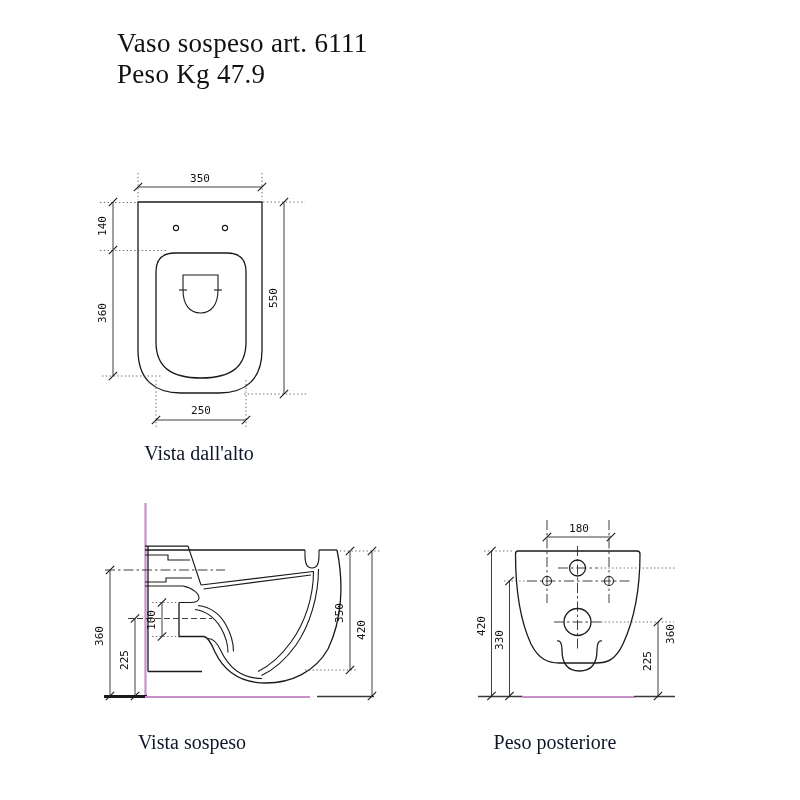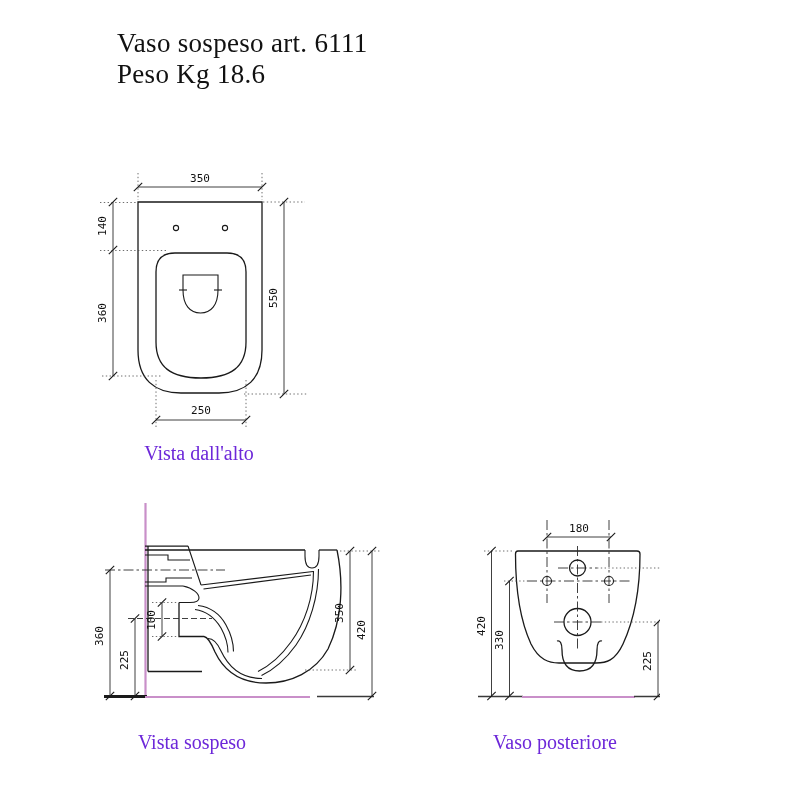--- a/index.html
+++ b/index.html
@@ -1,41 +1,41 @@
 <!DOCTYPE html>
 <html><head>
 <meta charset="utf-8">
 <style>
   html,body{margin:0;padding:0;background:#ffffff;}
   #sheet{position:relative;width:660px;height:800px;background:#ffffff;overflow:hidden;
-         font-family:"Liberation Serif", serif;color:#111;}
+         font-family:"Liberation Serif", serif;color:#111;padding-left:15px;}
   .title-line{position:absolute;left:117px;font-size:27px;line-height:31px;color:#111;
               letter-spacing:0.3px;white-space:nowrap;}
-  .caption{position:absolute;transform:translateX(-50%);font-size:20px;color:#6d28d9;white-space:nowrap;}
+  .caption{position:absolute;transform:translateX(-50%);font-size:20px;color:#0f172a;white-space:nowrap;}
   svg{position:absolute;left:0;top:0;}
   
   .outline{fill:none;stroke:#1a1a1a;stroke-width:1.3;}
   .thin{fill:none;stroke:#1a1a1a;stroke-width:1.1;}
   .dim{stroke:#2a2a2a;stroke-width:0.9;fill:none;}
   .ext{stroke:#4a4a4a;stroke-width:0.8;fill:none;stroke-dasharray:1.4 2.4;}
   .cline{stroke:#2a2a2a;stroke-width:0.9;fill:none;stroke-dasharray:10 3 2.5 3;}
   .dashl{stroke:#2a2a2a;stroke-width:0.9;fill:none;stroke-dasharray:6 3;}
   .tickline{stroke:#1a1a1a;stroke-width:1.1;}
   .wall{stroke:#c98fc9;stroke-width:2.2;}
   .ground-heavy{stroke:#1a1a1a;stroke-width:3;}
   .ground{stroke:#3a3a3a;stroke-width:1.5;}
   .dimtext{font-family:"DejaVu Sans Mono", monospace;font-size:11px;fill:#111;}
 </style>
 </head>
 <body>
 
 <div id="sheet">
 
   <div class="title-line" style="top:28px;">Vaso sospeso art. 6111</div>
-  <div class="title-line" style="top:59px;">Peso Kg 18.6</div>
+  <div class="title-line" style="top:59px;">Peso Kg 47.9</div>
 
   <svg width="800" height="800" viewBox="0 0 800 800">
     <defs>
       <g id="tick">
           <line class="tickline" x1="-4.2" y1="4.2" x2="4.2" y2="-4.2"></line>
         </g>
     </defs>
 
     <g>
       <g>
@@ -203,15 +203,15 @@
         <line class="dim" x1="680.5" y1="568" x2="680.5" y2="696"></line>
         <use href="#tick" x="680.5" y="568"></use>
         <use href="#tick" x="680.5" y="696"></use>
         <text class="dimtext" x="673.5" y="634" text-anchor="middle" transform="rotate(-90 673.5 634)">360</text>
       </g>
     </g>
   </svg>
 
   <div class="caption" style="left:199px;top:442px;">Vista dall'alto</div>
   <div class="caption" style="left:192px;top:731px;">Vista sospeso</div>
-  <div class="caption" style="left:555px;top:731px;">Vaso posteriore</div>
+  <div class="caption" style="left:555px;top:731px;">Peso posteriore</div>
 
 </div>
 
 </body></html>

